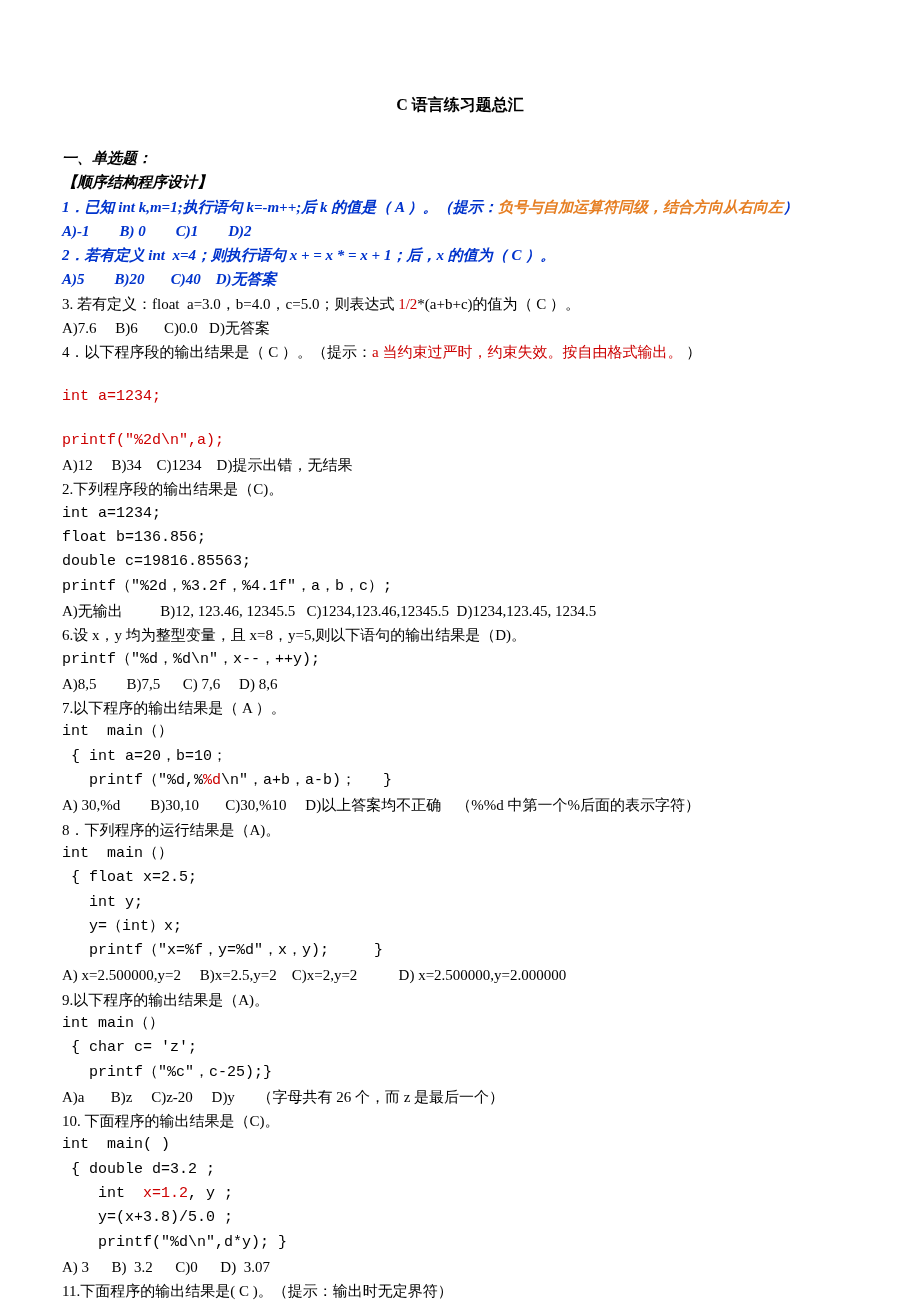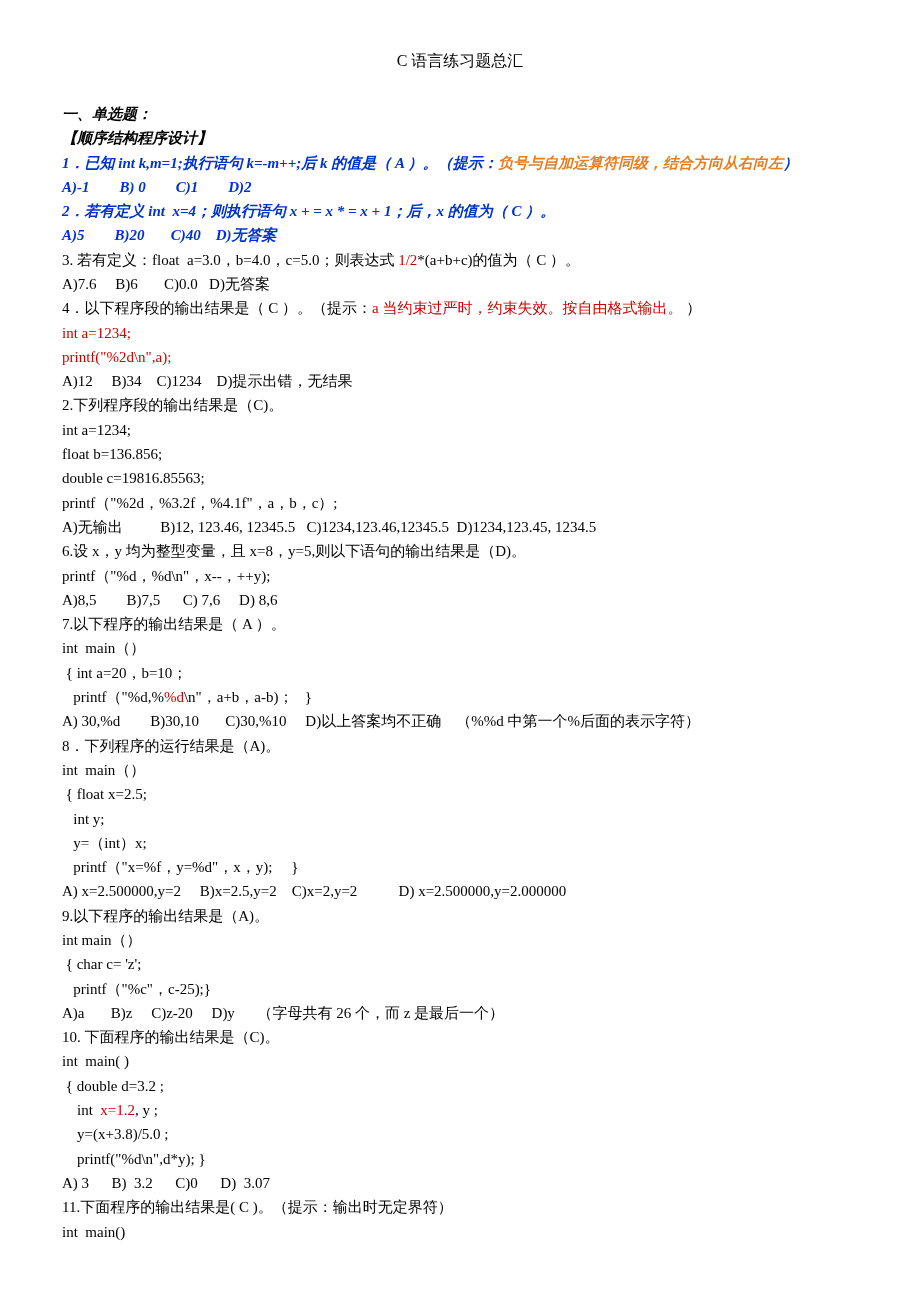--- a/index.html
+++ b/index.html
@@ -8,32 +8,33 @@
     line-height: 1.62;
     color: #000;
     background: #fff;
     margin: 0;
     padding: 48px 62px 48px 62px;
     width: 920px;
     box-sizing: border-box;
   }
   .title {
     text-align: center;
-    font-weight: normal;
+    font-weight: bold;
     font-size: 16px;
     margin-bottom: 28px;
     font-family: "SimSun", "宋体", serif;
+    margin-top: 44px;
   }
   .bold { font-weight: bold; font-style: italic; }
   .blue { color: #0033cc; }
-  .red { color: #cc0000; }
+  .red { color: #cc0000; margin-top: 20px; }
   .orange { color: #e67e22; text-align: center; }
   .green { color: #000000; margin-top: 32px; }
   .line { white-space: pre-wrap; }
-  .code { font-family: Liberation Serif, serif; }
+  .code { font-family: Liberation Mono, monospace; }
 </style>
 </head>
 <body>
 
 <div class="title">C 语言练习题总汇</div>
 
 <div class="line bold">一、单选题：</div>
 <div class="line bold">【顺序结构程序设计】</div>
 
 <div class="line"><span class="blue bold">1．</span><span class="blue bold">已知 int k,m=1;执行语句 k=-m++;后 k 的值是（ A ）。（提示：</span><span class="orange bold">负号与自加运算符同级，结合方向从右向左</span><span class="blue bold">）</span></div>

